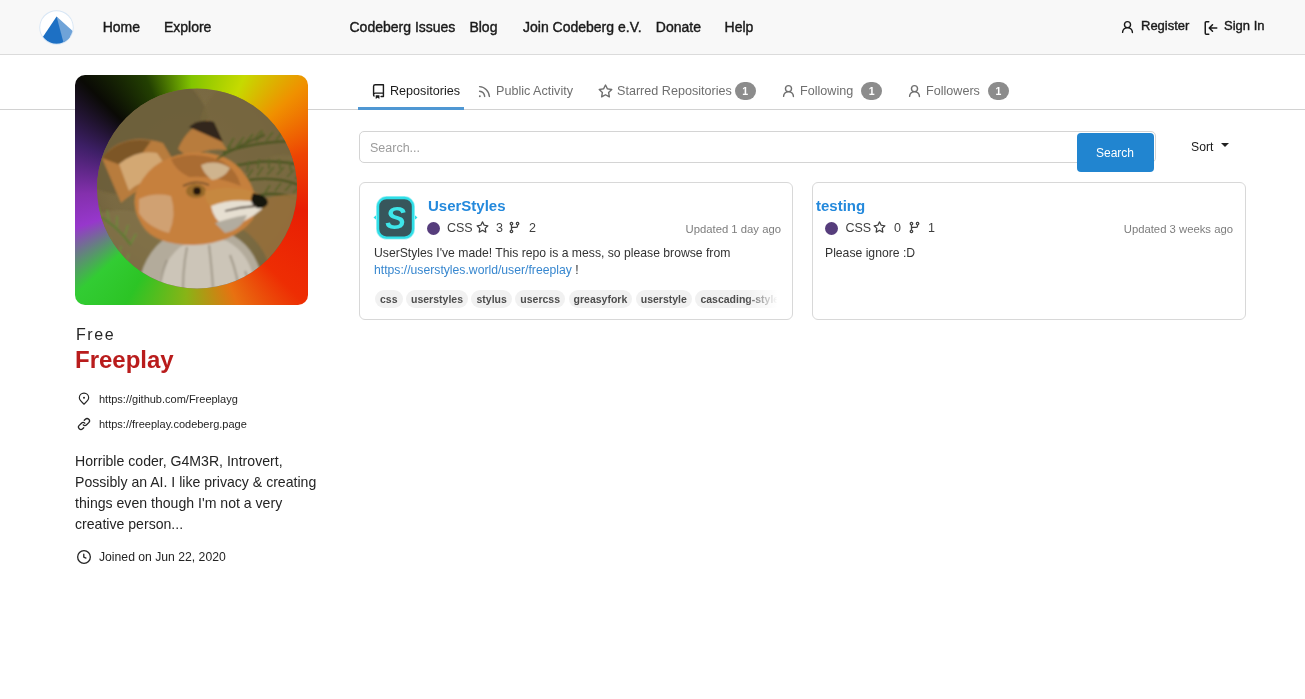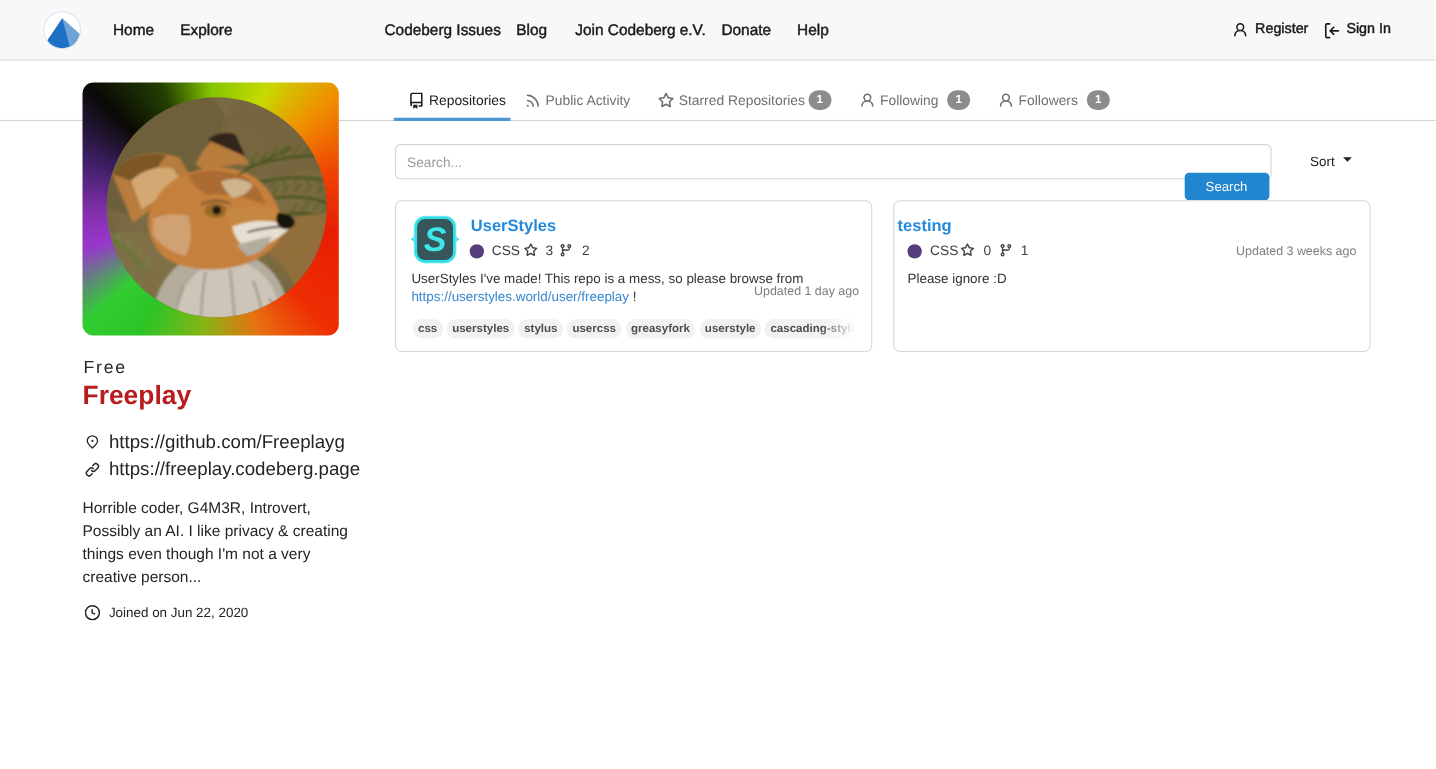--- a/index.html
+++ b/index.html
@@ -16,39 +16,39 @@
 .nav a.sm { font-size:13px; line-height:52px; }
 .nav .ir { position:absolute; top:20px; }
 
 
 .rule { position:absolute; top:109px; left:0; width:1305px; height:1px; background:#d2d2d2; }
 .underline { position:absolute; top:107px; left:358px; width:106px; height:3px; background:#4f97d3; }
 
 
 .free { position:absolute; left:76px; top:326px; font-size:16px; letter-spacing:1.6px; color:#262626; }
 .uname { position:absolute; left:75px; top:346px; font-size:24px; font-weight:700; color:#b91c1c; }
-.prow { position:absolute; left:77px; display:flex; align-items:center; font-size:17px; color:#242424; }
+.prow { position:absolute; left:77px; display:flex; align-items:center; font-size:11px; color:#242424; }
 .prow svg { margin-right:8px; flex:none; }
 .bio { position:absolute; left:75px; top:451px; font-size:14.1px; line-height:21px; color:#242424; }
 
 
 .tab { position:absolute; top:74px; height:34px; display:flex; align-items:center;
   font-size:12.6px; color:#6f6f6f; white-space:nowrap; }
 .tab svg { margin-right:4px; flex:none; }
 .tab.active { color:#1b1b1b; }
 .badge { margin-left:8px; background:#8c8c8c; color:#fff; font-size:10.5px; font-weight:700;
   border-radius:9px; padding:3.5px 7.5px; line-height:11px; }
 
 
 .searchrow { position:absolute; left:359px; top:131px; width:797px; height:32px;
   border:1px solid #d4d4d4; border-radius:5px; background:#fff;padding-left:31px; }
 .searchrow .ph { position:absolute; left:10px; top:9px; font-size:12.5px; color:#9c9c9c; }
-.searchbtn { position:absolute; right:1.5px; top:1px; width:77px; height:25px;
+.searchbtn { position:absolute; right:1.5px; top:1px; width:77px; height:39px;
   background:#2185d0; border-radius:4px; color:#fff; font-size:12px;
-  display:flex; align-items:center; justify-content:center;margin-top:24px; }
+  display:flex; align-items:center; justify-content:center; }
 .sort { position:absolute; left:1191px; top:140px; font-size:12.2px; color:#1a1a1a; }
 .caret { display:inline-block; width:0; height:0; border:4px solid transparent;
   border-top:4.6px solid #222; margin-left:4px; }
 
 
 .card { position:absolute; top:182px; width:434px; height:138px; background:#fff;
   border:1px solid #d8d8d8; border-radius:6px; }
 .rtitle { position:absolute; top:13.5px; font-size:15px; font-weight:700; color:#2489dc; }
 .meta { position:absolute; font-size:12.5px; color:#3f3f3f; }
 .dot { position:absolute; width:13px; height:13px; border-radius:50%; background:#563d7c; }
@@ -264,21 +264,21 @@
   <span class="dot" style="left:66.5px; top:39px;"></span>
   <div class="meta" style="left:87px; top:38px;">CSS</div>
   <svg style="position:absolute; left:115.5px; top:38px;" width="13" height="13" viewBox="0 0 16 16" fill="#3f3f3f">
       <path d="M8 .25a.75.75 0 0 1 .673.418l1.882 3.815 4.21.612a.75.75 0 0 1 .416 1.279l-3.046 2.97.719 4.192a.751.751 0 0 1-1.088.791L8 12.347l-3.766 1.98a.75.75 0 0 1-1.088-.79l.72-4.194L.818 6.374a.75.75 0 0 1 .416-1.28l4.21-.611L7.327.668A.75.75 0 0 1 8 .25Zm0 2.445L6.615 5.5a.75.75 0 0 1-.564.41l-3.097.45 2.24 2.184a.75.75 0 0 1 .216.664l-.528 3.084 2.769-1.456a.75.75 0 0 1 .698 0l2.77 1.456-.53-3.084a.75.75 0 0 1 .216-.664l2.24-2.183-3.096-.45a.75.75 0 0 1-.564-.41L8 2.694Z"></path>
     </svg>
   <div class="meta" style="left:136px; top:38px;">3</div>
   <svg style="position:absolute; left:147.5px; top:38px;" width="13" height="13" viewBox="0 0 16 16" fill="#3f3f3f">
       <path d="M9.5 3.25a2.25 2.25 0 1 1 3 2.122V6A2.5 2.5 0 0 1 10 8.5H6a1 1 0 0 0-1 1v1.128a2.251 2.251 0 1 1-1.5 0V5.372a2.25 2.25 0 1 1 1.5 0v1.836A2.493 2.493 0 0 1 6 7h4a1 1 0 0 0 1-1v-.628A2.25 2.25 0 0 1 9.5 3.25Zm-6 0a.75.75 0 1 0 1.5 0 .75.75 0 0 0-1.5 0Zm8.25-.75a.75.75 0 1 0 0 1.5.75.75 0 0 0 0-1.5ZM4.25 12a.75.75 0 1 0 0 1.5.75.75 0 0 0 0-1.5Z"></path>
     </svg>
   <div class="meta" style="left:169px; top:38px;">2</div>
-  <div class="updated" style="right:11px;margin-top:36px;">Updated 1 day ago</div>
+  <div class="updated" style="right:11px;">Updated 1 day ago</div>
   <div class="desc" style="left:14px;">UserStyles I've made! This repo is a mess, so please browse from<br><a>https://userstyles.world/user/freeplay</a> !</div>
   <div class="tags">
     <span class="tag">css</span>
       <span class="tag">userstyles</span>
       <span class="tag">stylus</span>
       <span class="tag">usercss</span>
       <span class="tag">greasyfork</span>
       <span class="tag">userstyle</span>
       <span class="tag">cascading-style-sheets</span>
   </div>

